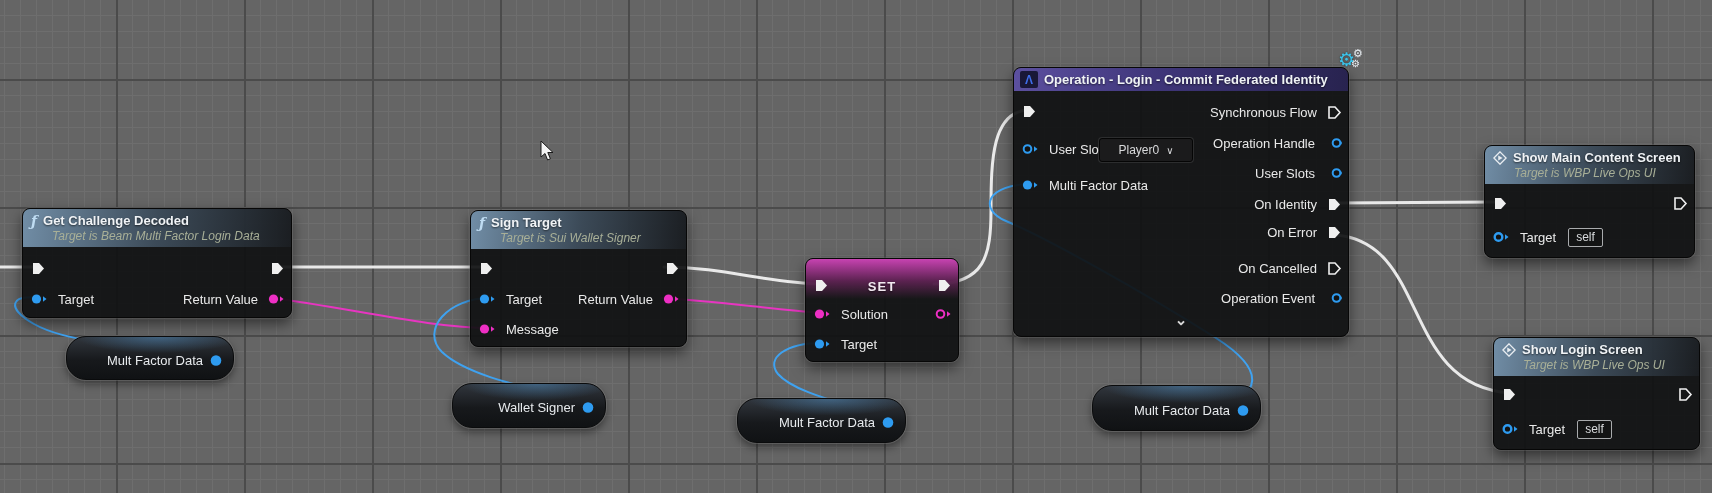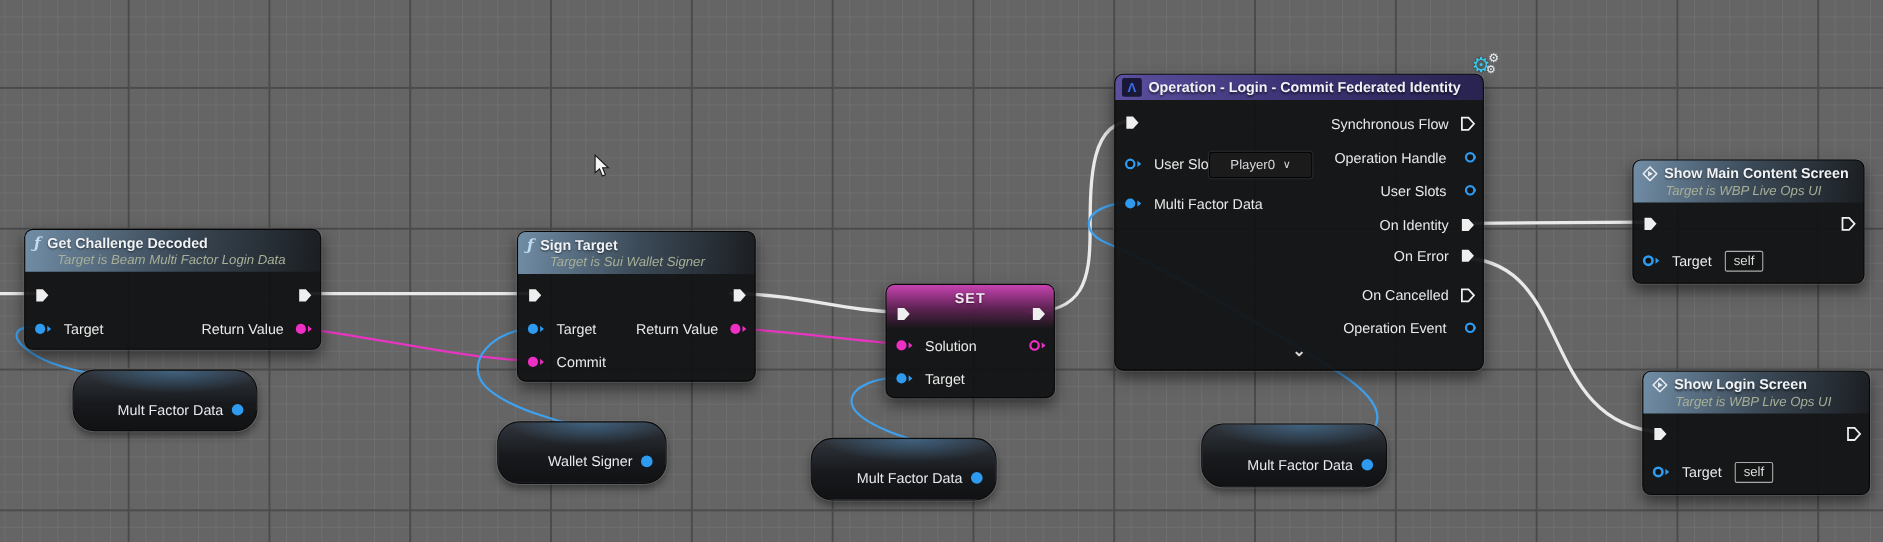--- a/index.html
+++ b/index.html
@@ -29,29 +29,29 @@
   .hdr-op{background:linear-gradient(97deg,#5c50a0 0%,#3e3578 45%,#28234f 100%);}
   .hdr-set{background:linear-gradient(180deg,#c743b1 0%,rgba(128,40,110,0.65) 55%,rgba(40,18,36,0) 100%);border-radius:7px 7px 0 0;height:40px;}
   .title-row{display:flex;align-items:center;gap:6px;}
   .node-title{color:#f0f3f6;font-size:13px;font-weight:bold;white-space:nowrap;text-shadow:0 1px 2px rgba(0,0,0,0.6);}
   .node-subtitle{color:#a8af97;font-size:12px;font-style:italic;white-space:nowrap;margin-left:21px;margin-top:1px;}
   .fn-icon{font-family:"DejaVu Serif",serif;font-style:italic;font-weight:bold;color:#bfdcf2;font-size:14px;line-height:14px;}
   .pin-row{position:absolute;display:flex;align-items:center;gap:10px;height:16px;color:#e9e9e9;font-size:13px;white-space:nowrap;}
   .pin-row.pl{left:8px;}
   .pin-row.pr{right:6px;flex-direction:row-reverse;}
   .pin-row svg{display:block;}
-  .setv-title{color:#f2e9f1;font-size:13px;font-weight:bold;text-align:center;letter-spacing:1px;padding-top:4px;text-shadow:0 1px 2px rgba(0,0,0,0.5);}
+  .setv-title{color:#f2e9f1;font-size:13px;font-weight:bold;text-align:center;letter-spacing:1px;padding-top:20px;text-shadow:0 1px 2px rgba(0,0,0,0.5);}
   .pill{
     position:absolute;z-index:2;border-radius:20px;
     background:
       radial-gradient(ellipse 70% 55% at 55% 0%, rgba(90,170,235,0.38), rgba(0,0,0,0) 70%),
       linear-gradient(180deg,#31363d 0%,#17191c 55%,#101214 100%);
     border:1px solid #0a0b0c;
     box-shadow:0 0 0 1px rgba(140,140,140,0.35), 0 4px 8px rgba(0,0,0,0.45);
-    display:flex;align-items:center;justify-content:flex-end;gap:7px;padding:16px 10px 0 14px;
+    display:flex;align-items:center;justify-content:flex-end;gap:7px;padding:4px 10px 0 14px;
     color:#e7eaed;font-size:13px;
   }
   .dropdown{
     position:absolute;display:flex;align-items:center;justify-content:center;gap:7px;
     background:#1b1b1c;border:1px solid #050505;border-radius:3px;
     color:#d9dadc;font-size:12px;box-shadow:0 0 0 1px rgba(110,110,110,0.25);
   }
   .selfbox{
     display:inline-flex;align-items:center;justify-content:center;
     border:1px solid #a9abad;border-radius:2px;background:rgba(18,18,18,0.55);
@@ -148,21 +148,21 @@
           <circle cx="5.5" cy="6" r="4.6" fill="#ee2fc4"></circle>
           <path d="M12 3.2 L15.5 6 L12 8.8 Z" fill="#ee2fc4"></path>
         </svg>
       <span>Return Value</span>
     </div>
     <div class="pin-row pl" style="top:110px;">
       <svg width="17" height="12" viewBox="0 0 17 12">
           <circle cx="5.5" cy="6" r="4.6" fill="#ee2fc4"></circle>
           <path d="M12 3.2 L15.5 6 L12 8.8 Z" fill="#ee2fc4"></path>
         </svg>
-      <span>Commit</span>
+      <span>Message</span>
     </div>
   </div>
 
   <div class="node" style="left:805px;top:258px;width:152px;height:102px;">
     <div class="hdr-set">
       <div class="setv-title">SET</div>
     </div>
     <div class="pin-row pl" style="top:18px;">
       <svg width="15" height="15" viewBox="0 0 15 15">
           <path d="M2 2 h6 l5 5.5 -5 5.5 h-6 z" fill="#efefef"></path>

